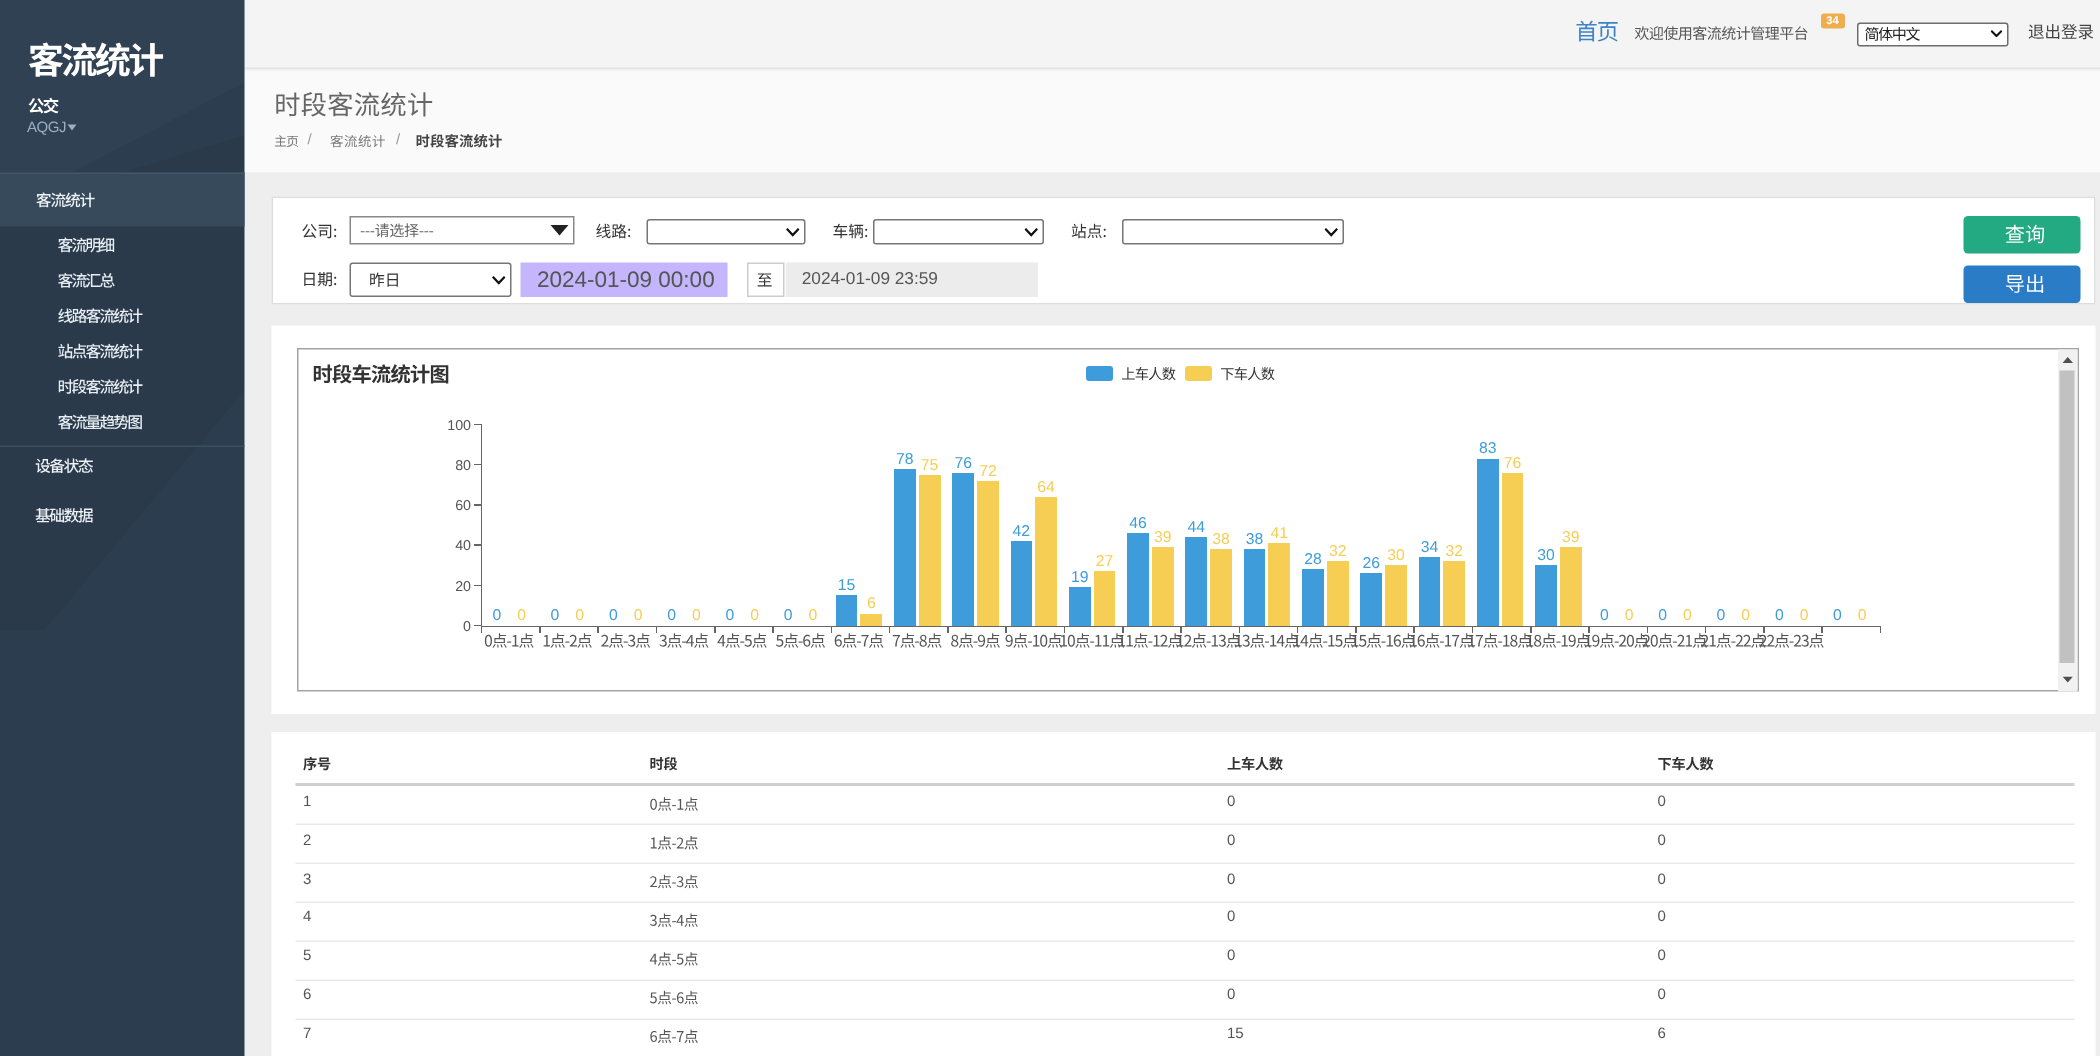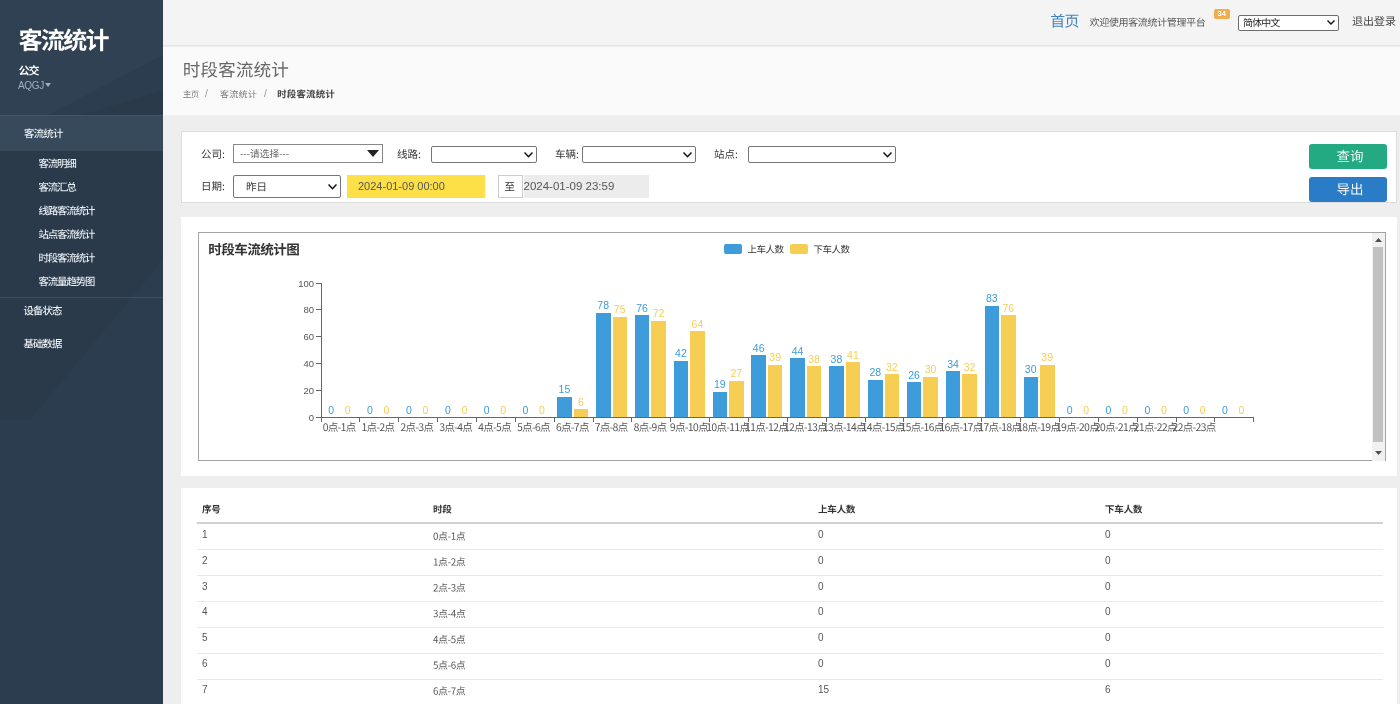--- a/index.html
+++ b/index.html
@@ -35,23 +35,23 @@
     <path d="M0.5 0.5 L4.5 4.7 L8.5 0.5" stroke="#111" stroke-width="1.5" fill="none"></path>
   </svg>
 <div class="abs" style="left:748px;top:146px;width:148px;height:17px;background:#fff;border:1px solid #767676;border-radius:2px"></div>
 <svg class="abs" style="left:883px;top:152.0px" width="9" height="6">
     <path d="M0.5 0.5 L4.5 4.7 L8.5 0.5" stroke="#111" stroke-width="1.5" fill="none"></path>
   </svg>
 <div class="abs" style="left:233px;top:175px;width:108px;height:23px;background:#fff;border:1px solid #767676;border-radius:2px"></div>
 <svg class="abs" style="left:328px;top:184.0px" width="9" height="6">
     <path d="M0.5 0.5 L4.5 4.7 L8.5 0.5" stroke="#111" stroke-width="1.5" fill="none"></path>
   </svg>
-<div class="abs" style="left:347px;top:175px;width:137.5px;height:23px;background:#fde047;color:#555;font-size:11px;line-height:23px;padding-left:11px">2024-01-09 00:00</div>
+<div class="abs" style="left:347px;top:175px;width:137.5px;height:23px;background:#c4b5fd;color:#555;font-size:15px;line-height:23px;padding-left:11px">2024-01-09 00:00</div>
 <div class="abs" style="left:498px;top:175px;width:24.5px;height:23px;background:#fff;border:1px solid #ccc"></div>
-<div class="abs" style="left:523.5px;top:175px;width:125px;height:23px;background:#ececec;color:#555;font-size:11.5px;line-height:23px;">2024-01-09 23:59</div>
+<div class="abs" style="left:523.5px;top:175px;width:168px;height:23px;background:#ececec;color:#555;font-size:11.5px;line-height:23px;padding-left:11px">2024-01-09 23:59</div>
 <div class="abs" style="left:1309px;top:144px;width:78px;height:24.5px;background:#23aa82;border-radius:3px"></div>
 <div class="abs" style="left:1309px;top:177px;width:78px;height:24.5px;background:#297cc5;border-radius:3px"></div>
 <div class="abs" style="left:181px;top:217px;width:1216px;height:259px;background:#fff"></div>
 <div class="abs" style="left:197.5px;top:231.5px;width:1188px;height:229.5px;background:#fff;border:1px solid #a3a3a3"></div>
 <div class="abs" style="left:724px;top:244px;width:18px;height:10px;background:#3d9cd9;border-radius:2px"></div>
 <div class="abs" style="left:790px;top:244px;width:18px;height:10px;background:#f6ce54;border-radius:2px"></div>
 <svg class="abs" style="left:198px;top:232px" width="1173" height="227" shape-rendering="crispEdges">
     <line x1="123" y1="50.5" x2="123" y2="185" stroke="#666" stroke-width="1"></line>
     <line x1="118" y1="185.0" x2="123" y2="185.0" stroke="#666" stroke-width="1"></line>
     <text x="116" y="188.5" font-size="9.5" fill="#555" text-anchor="end">0</text>

